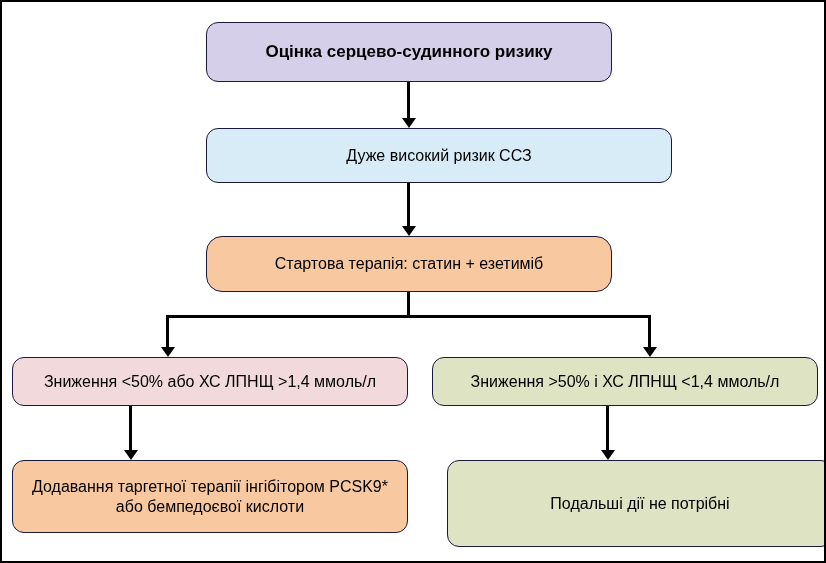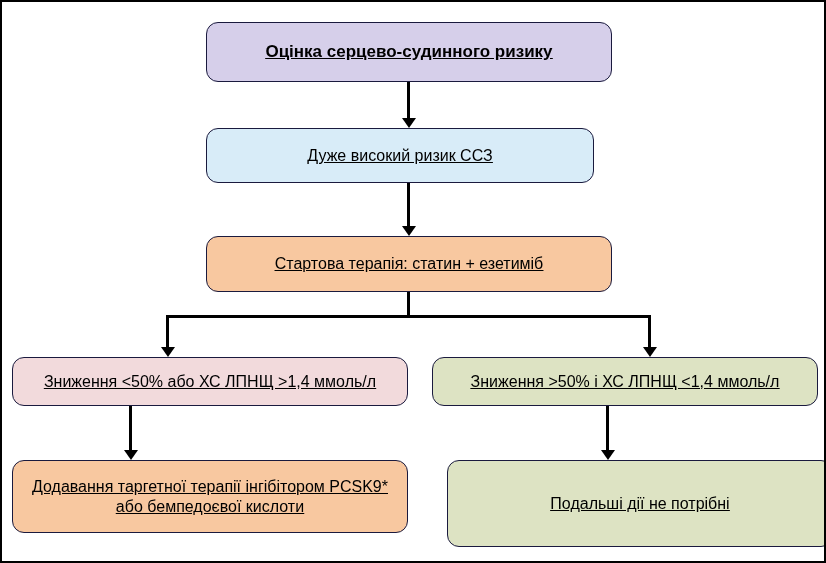--- a/index.html
+++ b/index.html
@@ -1,15 +1,15 @@
 <!DOCTYPE html>
 <html style="--purple: #d6cfea; --blue: #d8ecf8; --orange: #f8c8a0; --pink: #f2dadc; --olive: #dde3c3; --node-border: #1a1a3e; --arrow: #000000;"><head>
 <meta charset="utf-8">
 <style>
-  * { margin: 0; padding: 0; box-sizing: border-box; text-decoration: underline; }
+  * { margin: 0; padding: 0; box-sizing: border-box; }
   html, body { background: #ffffff; }
   body {
     font-family: "Liberation Sans", sans-serif;
     color: #000;
   }
   .canvas {
     position: relative;
     width: 826px;
     height: 563px;
     background: #ffffff;
@@ -26,22 +26,22 @@
     border-radius: 12px;
     font-size: 16px;
     font-weight: 500;
     line-height: 1.25;
     padding: 4px 14px;
   }
   .title-node { font-weight: bold; font-size: 17px; }
 
   
   .n-risk        { left: 204px; top: 20px;  width: 406px; height: 60px; background: var(--purple); }
-  .n-very-high   { left: 204px; top: 126px; width: 388px; height: 55px; background: var(--blue); justify-content: center; }
-  .n-start       { left: 204px; top: 234px; width: 406px; height: 56px; background: var(--orange); }
+  .n-very-high   { left: 204px; top: 126px; width: 466px; height: 55px; background: var(--blue); justify-content: center; }
+  .n-start       { left: 204px; top: 234px; width: 406px; height: 56px; background: var(--orange); border-radius: 16px; }
   .n-insufficient{ left: 10px;  top: 355px; width: 396px; height: 49px; background: var(--pink); justify-content: center; }
   .n-sufficient  { left: 430px; top: 355px; width: 386px; height: 49px; background: var(--olive); text-align: center; }
   .n-add         { left: 10px;  top: 458px; width: 396px; height: 73px; background: var(--orange); }
   .n-none        { left: 445px; top: 458px; width: 386px; height: 87px; background: var(--olive); }
 
   
   .line { position: absolute; background: var(--arrow, #000); }
   .v { width: 3px; }
   .h { height: 3px; }
   .head-down::after {

